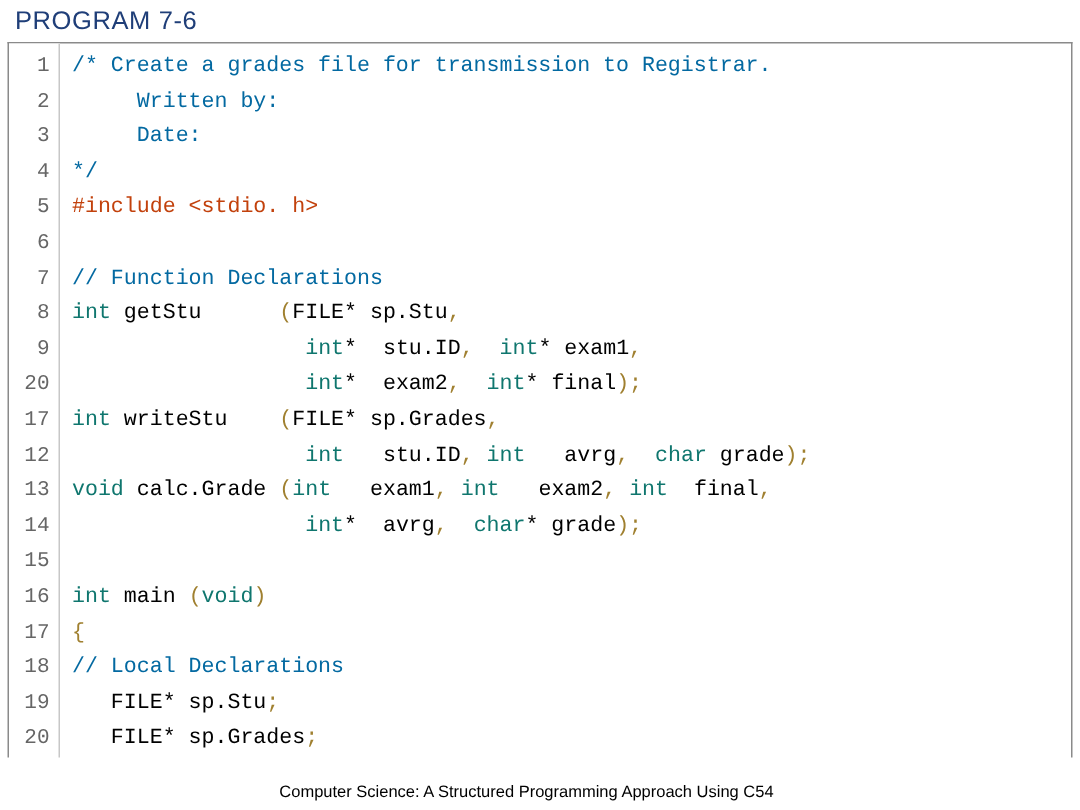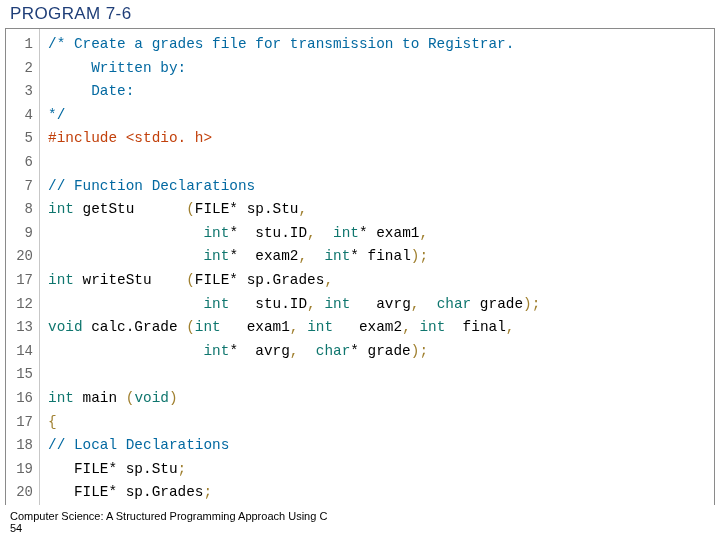--- a/index.html
+++ b/index.html
@@ -64,25 +64,24 @@
   .inc { color: #c2410c; }
   .kw  { color: #0f766e; }
   .pn  { color: #a08030; }
   .footer {
     position: absolute;
     left: 0;
     bottom: 6px;
     width: 100%;
     padding: 0 28px 0 10px;
     display: flex;
-    justify-content: flex-start;
+    justify-content: center;
     font-size: 11px;
     color: #000;
     font-family: Verdana, Arial, sans-serif;
-    flex-direction: column;
   }
 </style>
 </head>
 <body>
 
 <div class="header">
   <span class="prog-label">PROGRAM 7-6</span>
 </div>
 
 <div class="code-box">

